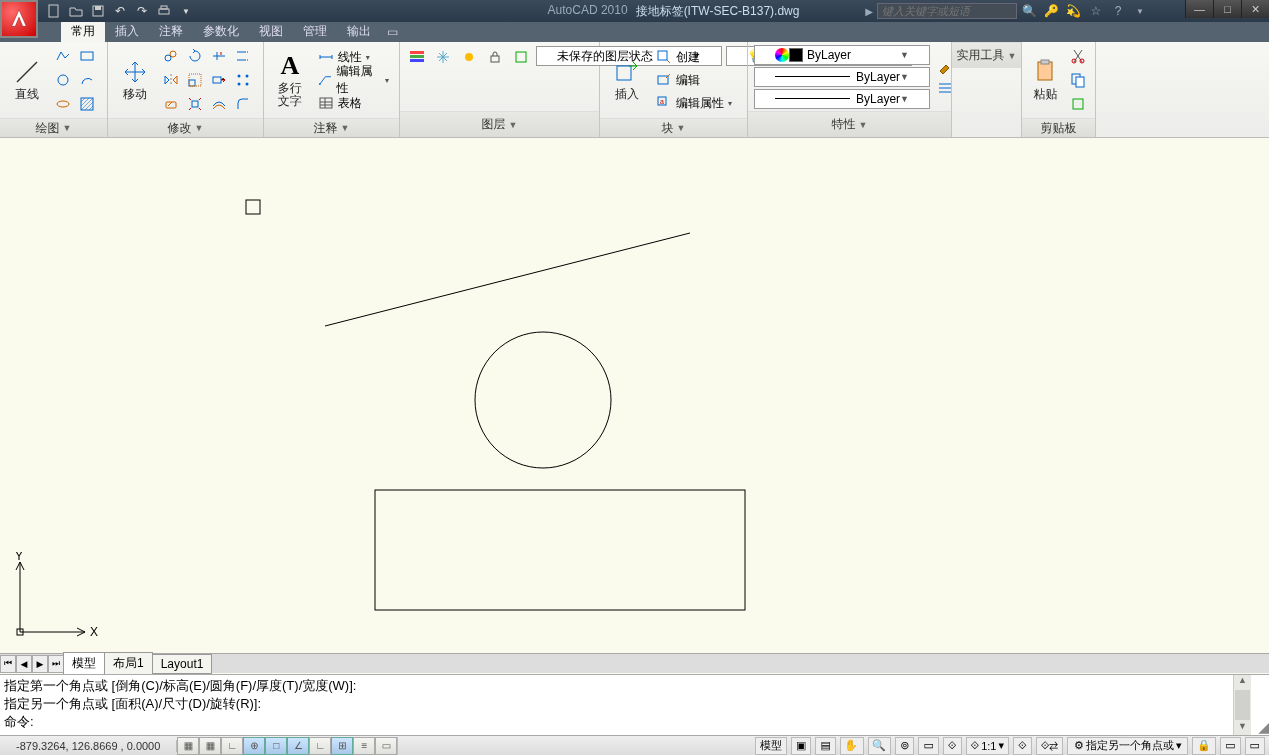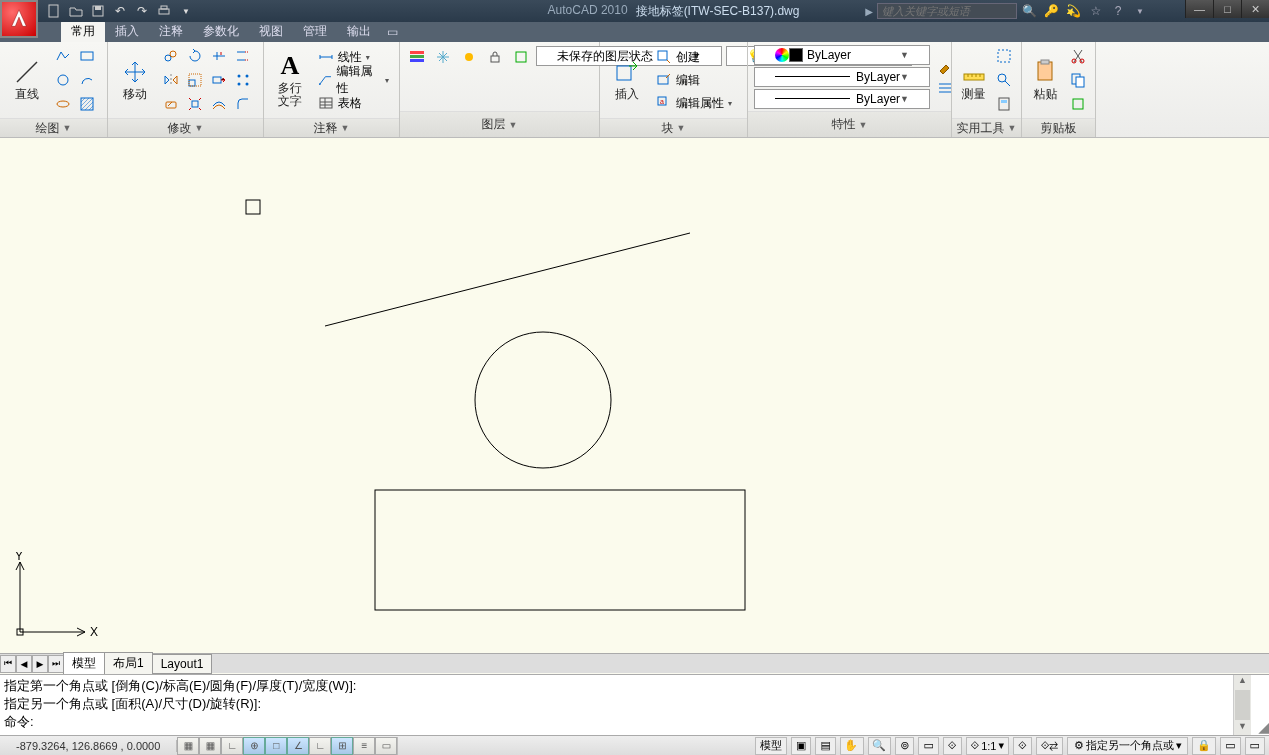--- a/index.html
+++ b/index.html
@@ -496,50 +496,20 @@
           </div>
       </div>
     </div>
     <div class="panel-title">
         <span>特性</span>
         <span class="drop">▼</span>
       </div>
   </div>
 
   <div class="panel" style="width:70px">
-    <div class="panel-body">
-      <div class="bigbtn">
-        <div class="ico">
-            <svg viewBox="0 0 28 28">
-              <rect x="4" y="16" width="20" height="6" fill="#fd5" stroke="#a80"></rect>
-              <path d="M8 16 v3 M12 16 v3 M16 16 v3 M20 16 v3" stroke="#a80"></path>
-            </svg>
-          </div>
-        <div class="lbl">测量</div>
-      </div>
-      <div style="display:flex;flex-direction:column;gap:2px">
-        <div class="sbtn">
-            <svg viewBox="0 0 16 16">
-              <rect x="2" y="2" width="12" height="12" fill="none" stroke="#06c" stroke-dasharray="2"></rect>
-            </svg>
-          </div>
-        <div class="sbtn">
-            <svg viewBox="0 0 16 16">
-              <circle cx="6" cy="6" r="4" fill="none" stroke="#06c"></circle>
-              <path d="M9 9 l5 5" stroke="#06c"></path>
-            </svg>
-          </div>
-        <div class="sbtn">
-            <svg viewBox="0 0 16 16">
-              <rect x="3" y="2" width="10" height="12" fill="none" stroke="#555"></rect>
-              <rect x="5" y="4" width="6" height="3" fill="#8cf"></rect>
-            </svg>
-          </div>
-      </div>
-    </div>
     <div class="panel-title">
         <span>实用工具</span>
         <span class="drop">▼</span>
       </div>
   </div>
 
   <div class="panel" style="width:74px">
     <div class="panel-body">
       <div class="bigbtn">
         <div class="ico">

